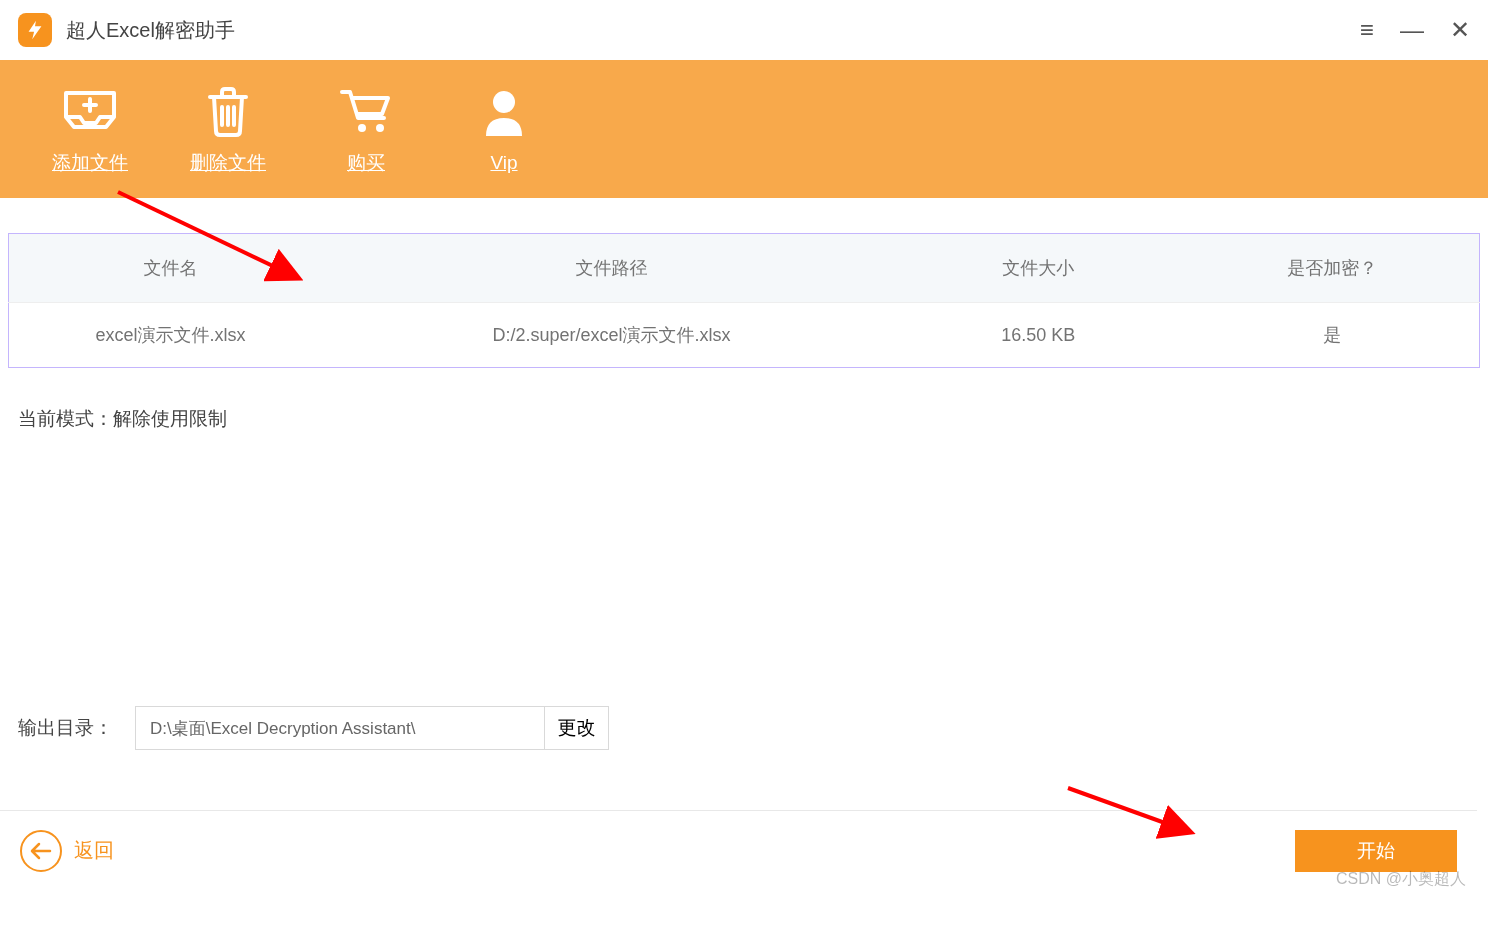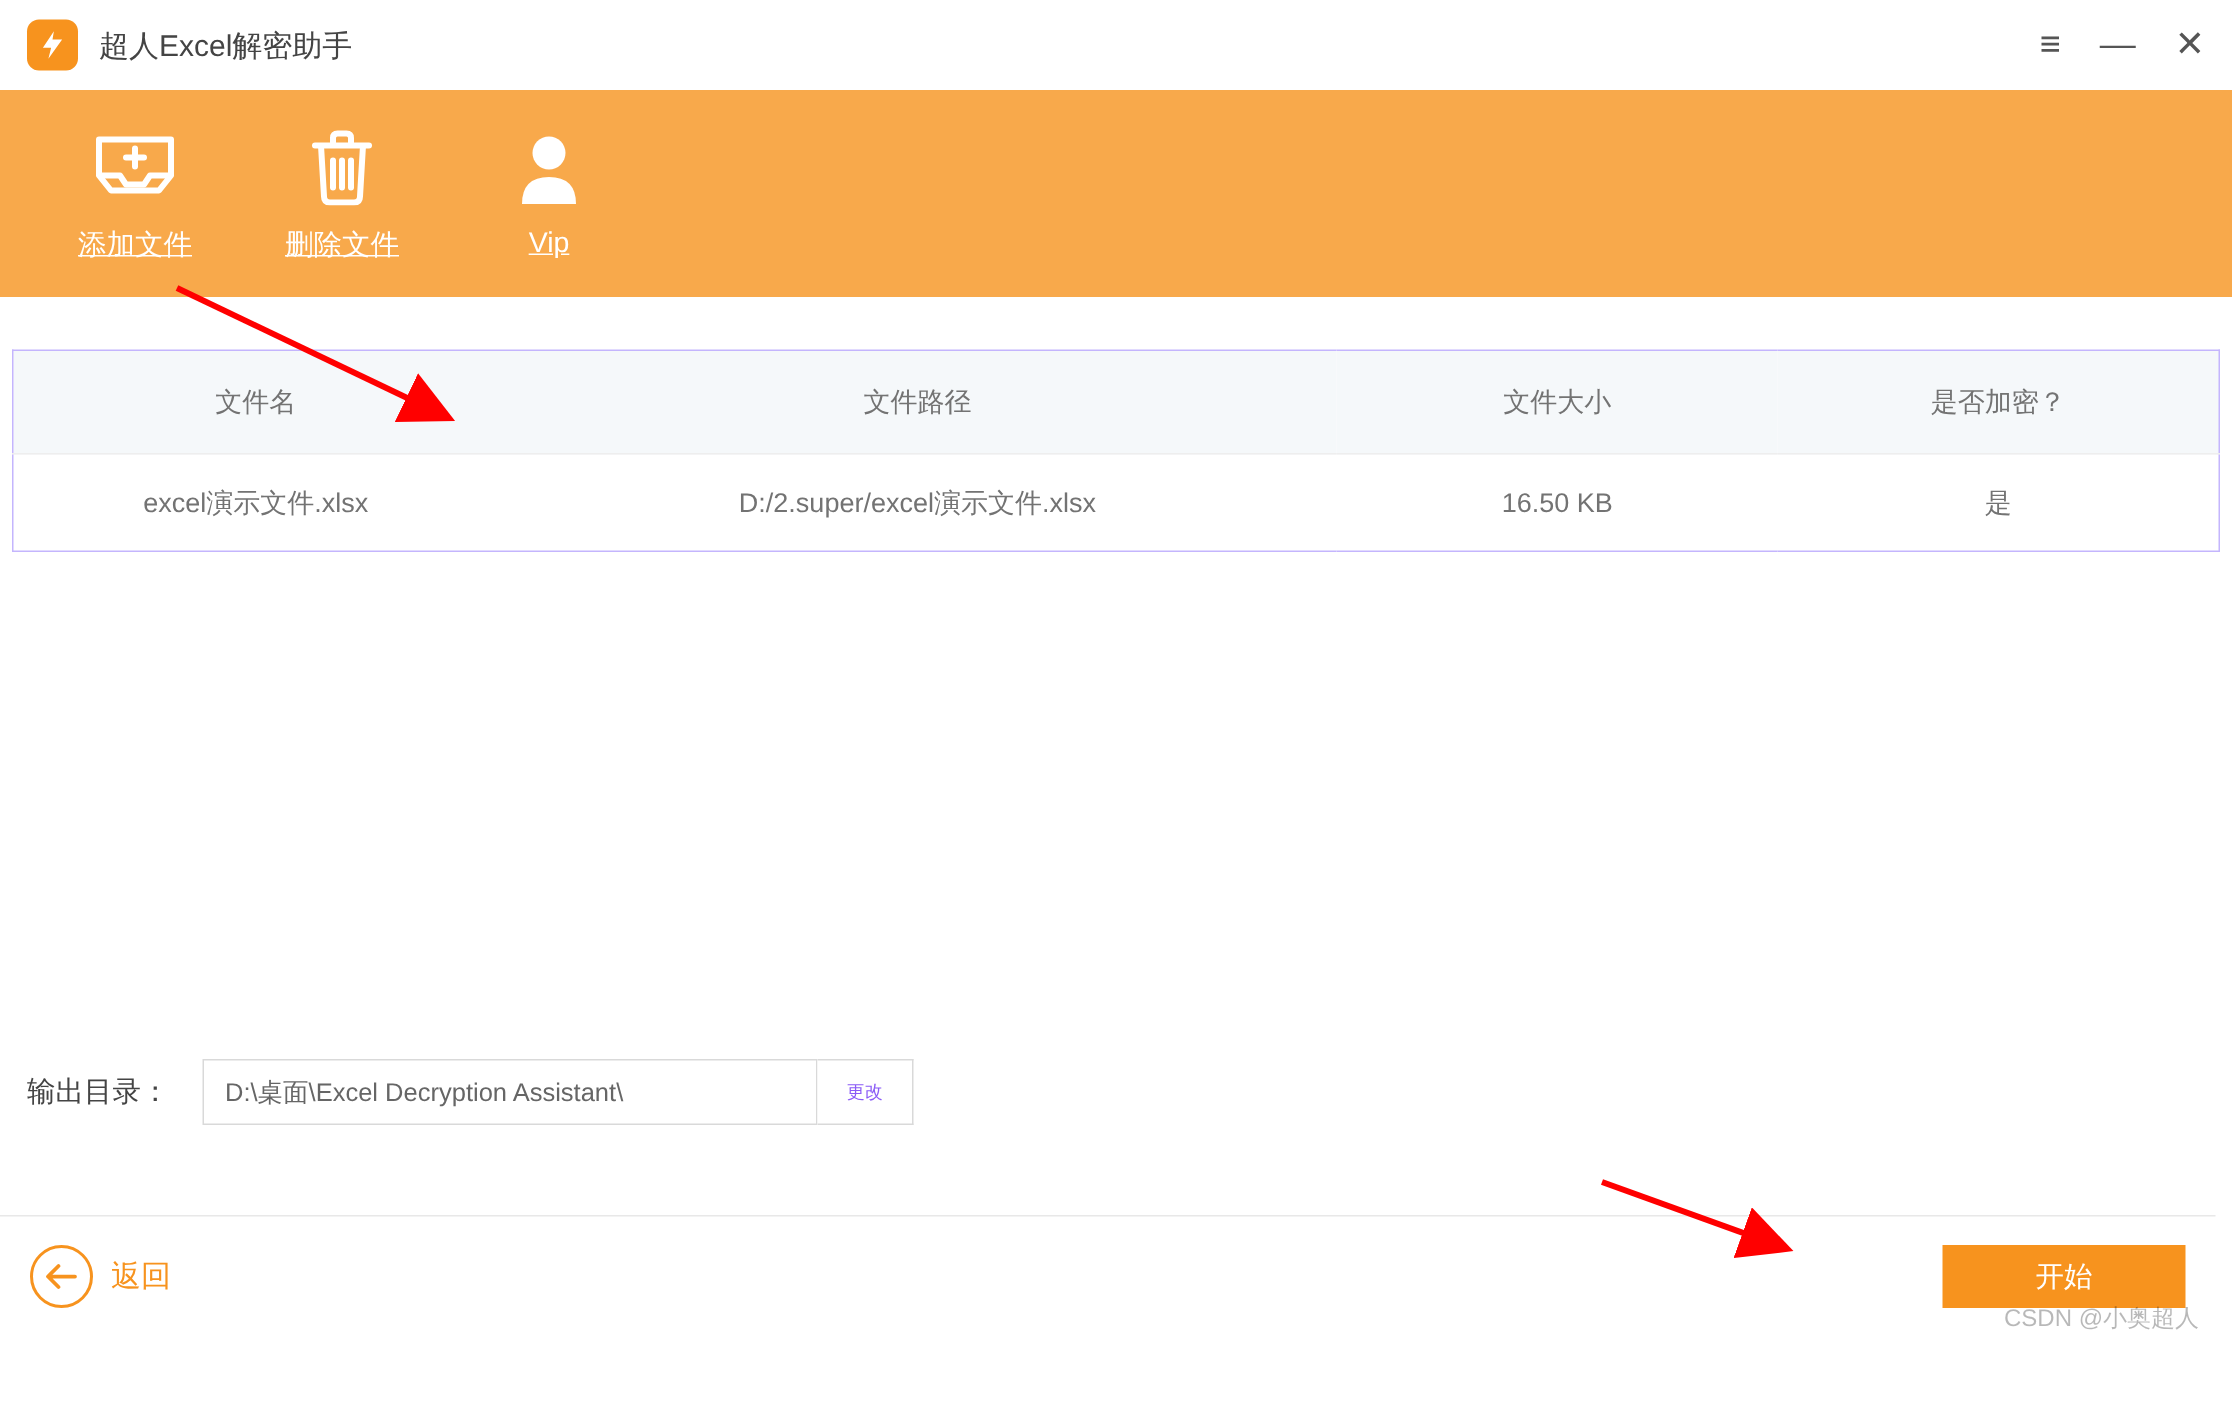--- a/index.html
+++ b/index.html
@@ -99,22 +99,22 @@
     padding: 0 14px;
     font-size: 17px;
     color: #666;
     background: #fff;
   }
   .output-row .change-btn {
     width: 64px; height: 44px;
     border: 1px solid #d9d9d9;
     border-left: none;
     background: #fff;
-    font-size: 12px;
-    color: #8b5cf6;
+    font-size: 19px;
+    color: #000000;
     cursor: pointer;
     font-family: Liberation Mono, monospace;
   }
 
   
   .footer {
     position: absolute;
     bottom: 60px;
     left: 0; right: 11px;
     height: 80px;
@@ -197,20 +197,31 @@
       <svg width="48" height="52" viewBox="0 0 48 52">
         <path d="M6 12 H42" stroke="#fff" stroke-width="4" stroke-linecap="round"></path>
         <path d="M18 12 V7 Q18 4 21 4 H27 Q30 4 30 7 V12" fill="none" stroke="#fff" stroke-width="4"></path>
         <path d="M10 12 L12 46 Q12 50 16 50 H32 Q36 50 36 46 L38 12" fill="none" stroke="#fff" stroke-width="4" stroke-linejoin="round"></path>
         <path d="M18 22 V40 M24 22 V40 M30 22 V40" stroke="#fff" stroke-width="4" stroke-linecap="round"></path>
       </svg>
     </div>
     <span class="lbl">删除文件</span>
   </div>
 
+  <div class="tool-btn">
+    <div class="ic">
+      <svg width="56" height="50" viewBox="0 0 56 50">
+        <path d="M4 6 H12 L20 32 H46" fill="none" stroke="#fff" stroke-width="4" stroke-linecap="round" stroke-linejoin="round"></path>
+        <path d="M14 12 H50 L44 28 H19" fill="none" stroke="#fff" stroke-width="4" stroke-linejoin="round"></path>
+        <circle cx="24" cy="42" r="4" fill="#fff"></circle>
+        <circle cx="42" cy="42" r="4" fill="#fff"></circle>
+      </svg>
+    </div>
+    <span class="lbl">购买</span>
+  </div>
 
   <div class="tool-btn">
     <div class="ic">
       <svg width="44" height="50" viewBox="0 0 44 50">
         <circle cx="22" cy="14" r="11" fill="#fff"></circle>
         <path d="M4 48 Q4 30 22 30 Q40 30 40 48 Z" fill="#fff"></path>
       </svg>
     </div>
     <span class="lbl">Vip</span>
   </div>
@@ -235,20 +246,23 @@
     <tbody>
       <tr>
         <td>excel演示文件.xlsx</td>
         <td>D:/2.super/excel演示文件.xlsx</td>
         <td>16.50 KB</td>
         <td>是</td>
       </tr>
     </tbody>
   </table>
 
+  <div class="mode-row">
+    <span>当前模式：</span><span>解除使用限制</span>
+  </div>
 </div>
 
 <div class="output-row">
   <span class="label">输出目录：</span>
   <input type="text" value="D:\桌面\Excel Decryption Assistant\" style="">
   <button class="change-btn">更改</button>
 </div>
 
 <div class="footer">
   <div class="back-btn">

